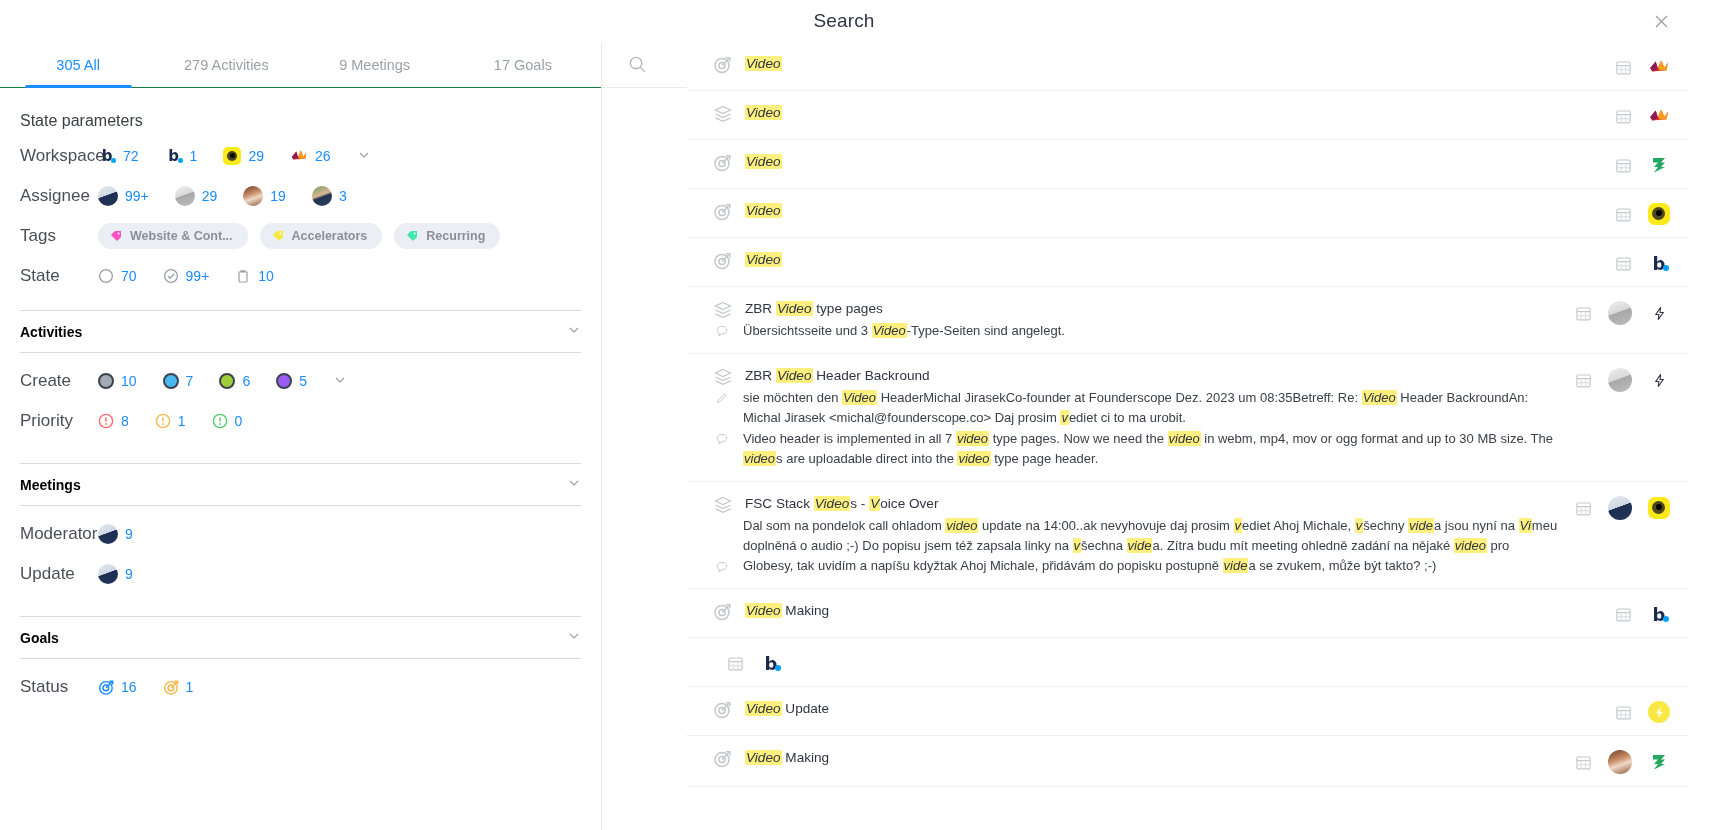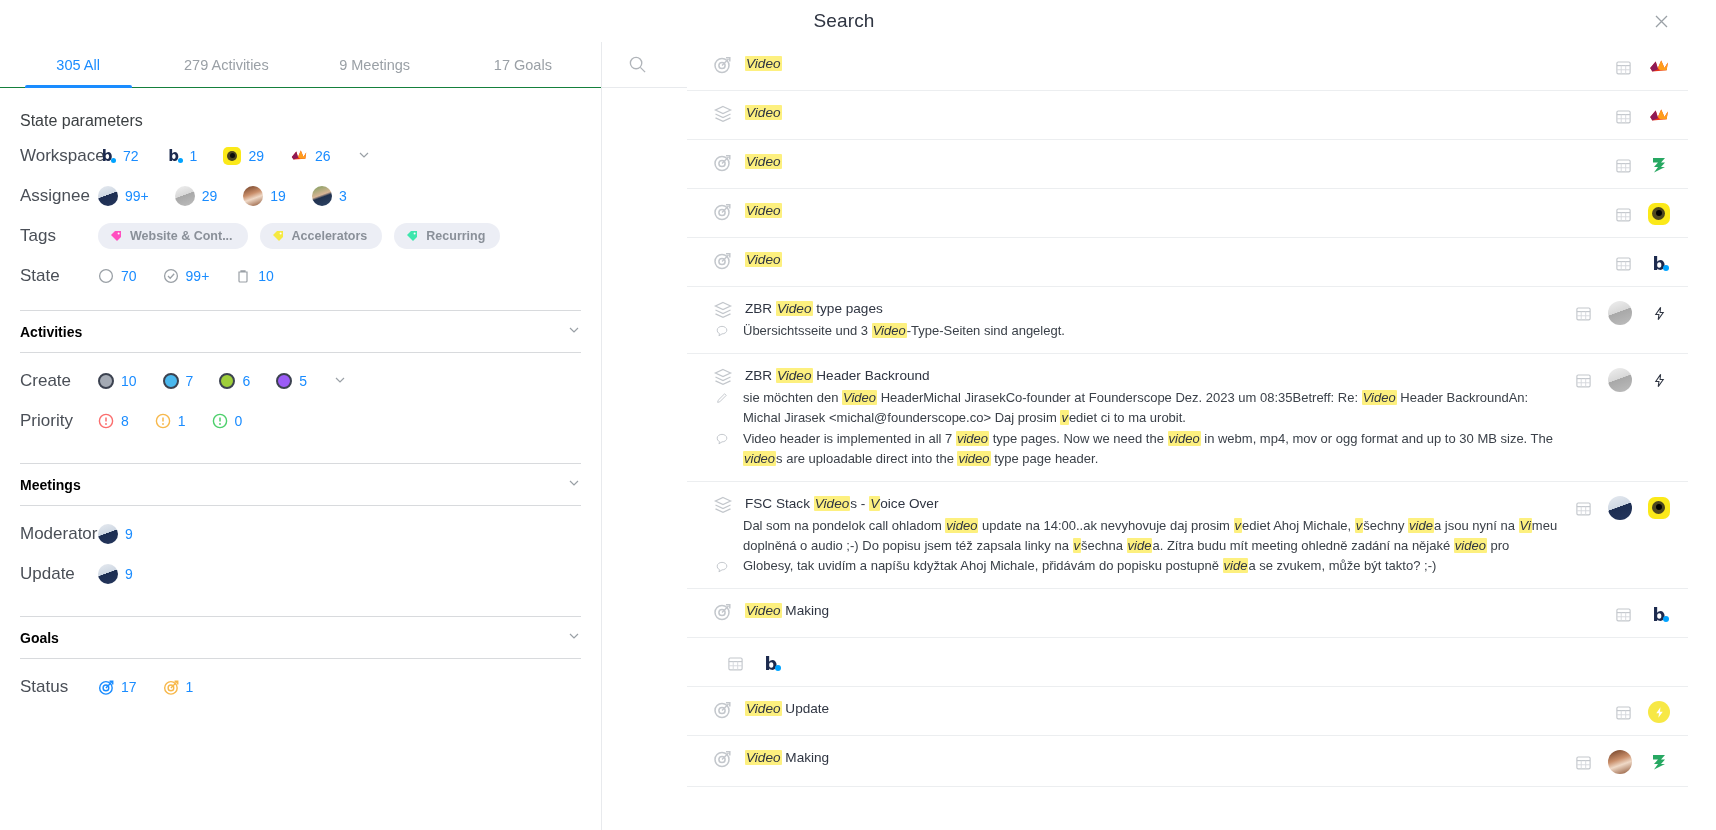--- a/index.html
+++ b/index.html
@@ -417,21 +417,21 @@
           <div class="fvals">
             <div class="fitem">
               <span class="stico">
                 <svg width="17" height="17" viewBox="0 0 18 18" aria-hidden="true">
                   <circle cx="8.4" cy="9.4" r="6.6" stroke="#1a8cff" stroke-width="1.5" fill="none"></circle>
                   <circle cx="8.4" cy="9.4" r="3" stroke="#1a8cff" stroke-width="1.5" fill="none"></circle>
                   <path d="M8.4 9.4 L14.5 3.3" stroke="#1a8cff" stroke-width="1.5" fill="none"></path>
                   <path d="M12.2 2.3 L15.6 2.3 L15.6 5.7" stroke="#1a8cff" stroke-width="1.5" fill="none"></path>
                 </svg>
               </span>
-              <span class="fcount">17</span>
+              <span class="fcount">16</span>
             </div>
             <div class="fitem">
               <span class="stico">
                 <svg width="17" height="17" viewBox="0 0 18 18" aria-hidden="true">
                   <circle cx="8.4" cy="9.4" r="6.6" stroke="#f7b84b" stroke-width="1.5" fill="none"></circle>
                   <circle cx="8.4" cy="9.4" r="3" stroke="#f7b84b" stroke-width="1.5" fill="none"></circle>
                   <path d="M8.4 9.4 L14.5 3.3" stroke="#f7b84b" stroke-width="1.5" fill="none"></path>
                   <path d="M12.2 2.3 L15.6 2.3 L15.6 5.7" stroke="#f7b84b" stroke-width="1.5" fill="none"></path>
                 </svg>
               </span>

